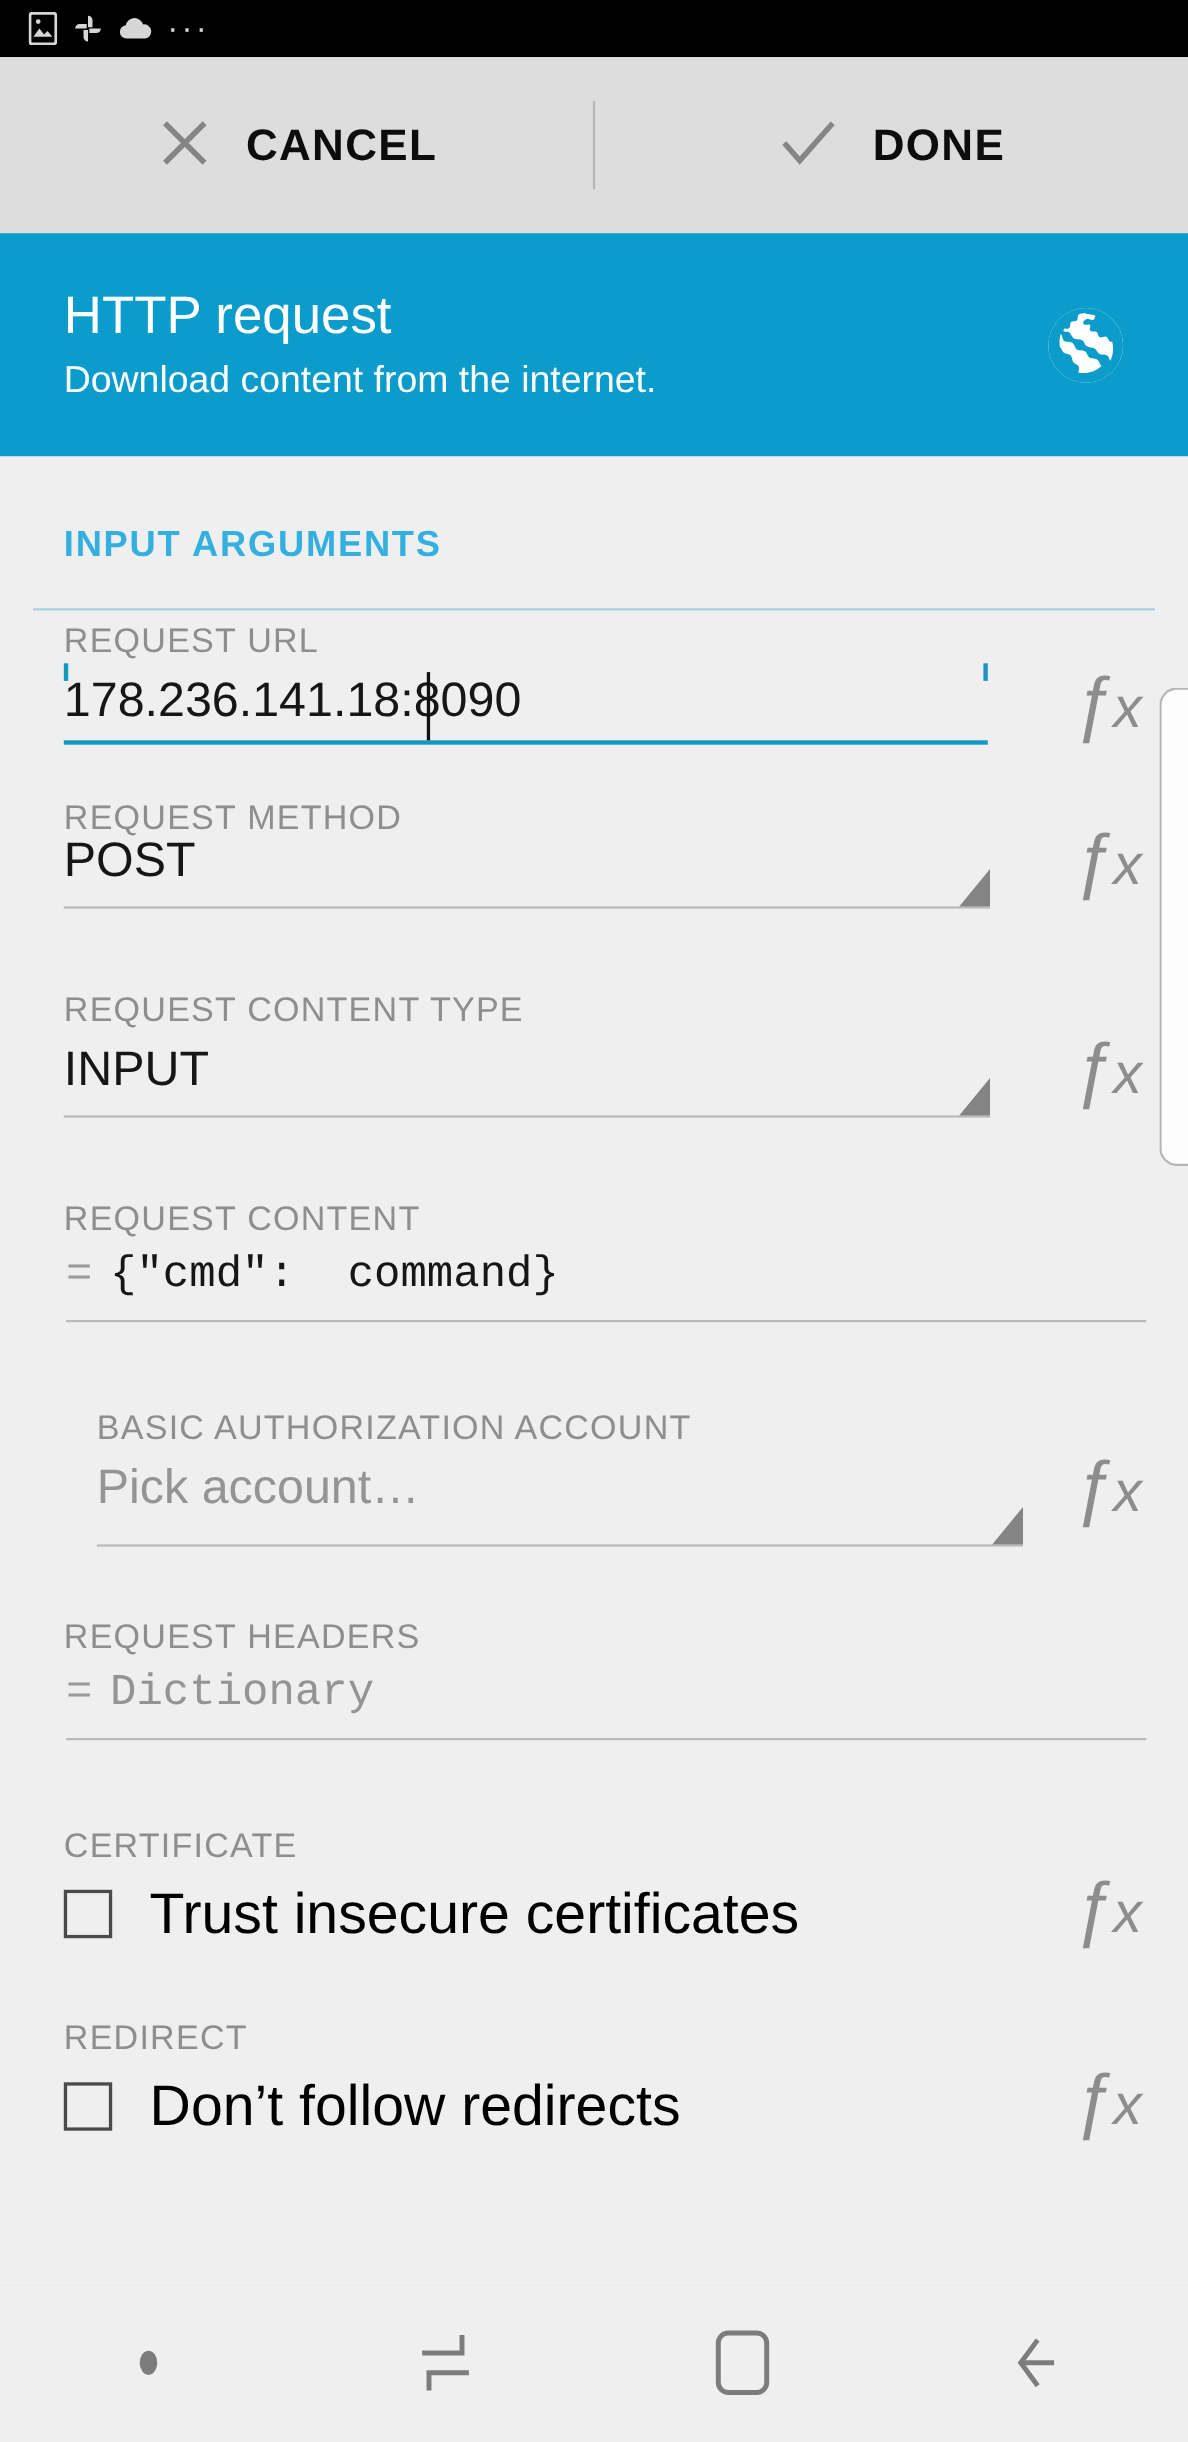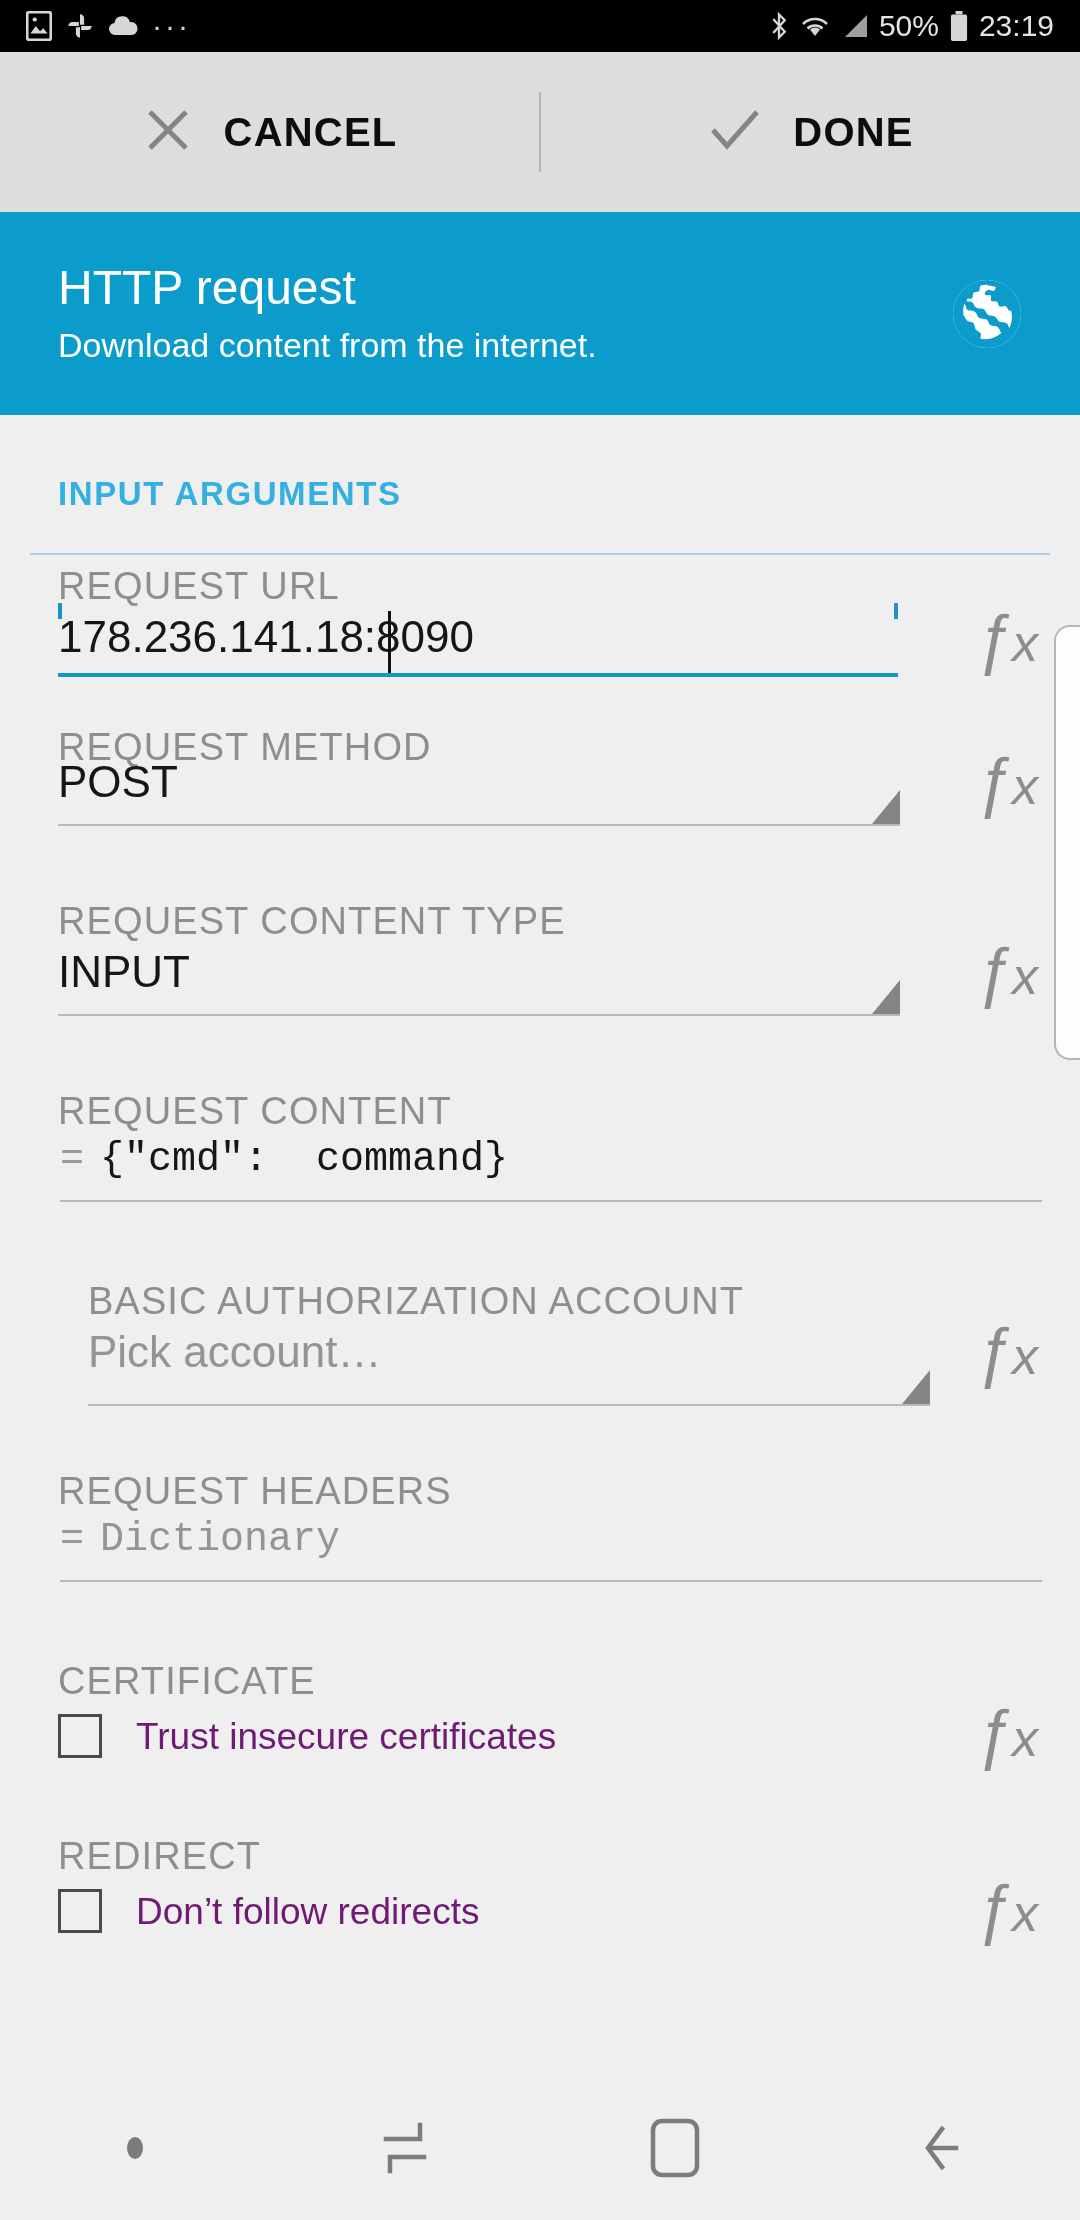--- a/index.html
+++ b/index.html
@@ -60,21 +60,21 @@
   }
   .section-rule {
     position: absolute; left: 30px; top: 138px; width: 1020px; height: 2px;
     background: #a9cfe6;
   }
 
   .fields { position: absolute; left: 0; top: 152px; width: 1080px; }
 
   .field { position: relative; padding: 0 0 0 58px; }
   .field-label {
-    font-size: 38px; color: #8e8e8e; letter-spacing: 1.1px;
+    font-size: 31px; color: #8e8e8e; letter-spacing: 1.1px;
     font-family: "Liberation Sans", sans-serif; line-height: 1;
   }
   .input-wrap { position: relative; }
   .input-val {
     font-size: 44px; color: #161616; line-height: 1.0; white-space: pre;
     font-family: "Liberation Sans", sans-serif;
   }
   .input-val.mono { font-family: "Liberation Mono", monospace; font-size: 40px; }
   .input-val.placeholder { color: #949494; }
   .eq { color: #9a9a9a; font-family: "Liberation Mono", monospace; }
@@ -101,21 +101,21 @@
   .fx {
     position: absolute; right: 42px;
     font-family: Liberation Sans, sans-serif; font-style: italic;
     font-size: 66px; color: #8d8d8d; line-height: 1; user-select: none;
   }
 
   .checkbox {
     width: 44px; height: 44px; border: 3px solid #4a4a4a; background: transparent;
     flex: none;
   }
-  .check-label { font-size: 37px; color: #701a75; margin-left: 34px; line-height: 1; }
+  .check-label { font-size: 52px; color: #000000; margin-left: 34px; line-height: 1; }
 
   
   .scrollbar-thumb {
     position: absolute; right: 0px; top: 210px; width: 26px; height: 435px;
     background: #fdfdfd; border: 2px solid #b6b6b6;
     border-top-left-radius: 16px; border-bottom-left-radius: 16px;
     border-right: none;
   }
 
   
@@ -151,47 +151,20 @@
             <path d="M2 12c0-2 1.5-3.5 3.5-3.5H11V12H2z"></path>
           </svg>
       </span>
       <span class="sb-icon">
         <svg width="30" height="22" viewBox="0 0 30 22" fill="#d6d6d6">
             <path d="M24 20H7a6 6 0 01-.6-11.97A8 8 0 0122 7.2 6.4 6.4 0 0124 20z"></path>
           </svg>
       </span>
       <span class="sb-dots">···</span>
     </div>
-    <div class="sb-right">
-      <span class="sb-icon">
-        <svg width="20" height="30" viewBox="0 0 16 26" fill="none" stroke="#d6d6d6" stroke-width="2">
-            <path d="M3 7l10 11-5 5V3l5 5L3 19"></path>
-          </svg>
-      </span>
-      <span class="sb-icon">
-        <svg width="32" height="28" viewBox="0 0 32 28">
-            <path d="M16 24l-5-6.5a8 8 0 0110 0z" fill="#d6d6d6"></path>
-            <path d="M4 12a17 17 0 0124 0" fill="none" stroke="#d6d6d6" stroke-width="2.6"></path>
-            <path d="M8.5 16.5a11 11 0 0115 0" fill="none" stroke="#d6d6d6" stroke-width="2.6"></path>
-          </svg>
-      </span>
-      <span class="sb-icon">
-        <svg width="28" height="28" viewBox="0 0 28 28">
-            <path d="M26 3v22H4z" fill="#9e9e9e"></path>
-          </svg>
-      </span>
-      <span class="sb-text">50%</span>
-      <span class="sb-icon">
-        <svg width="20" height="30" viewBox="0 0 16 26" fill="#d6d6d6">
-            <rect x="5" y="0" width="6" height="3"></rect>
-            <rect x="1" y="3" width="14" height="23" rx="1.5"></rect>
-          </svg>
-      </span>
-      <span class="sb-text">23:19</span>
-    </div>
   </div>
 
   <div class="actionbar">
     <div class="action-btn">
       <span>
         <svg width="52" height="52" viewBox="0 0 52 52" fill="none" stroke="#858585" stroke-width="5">
             <path d="M8 8l36 36M44 8L8 44"></path>
           </svg>
       </span>
       <span class="action-label">CANCEL</span>

